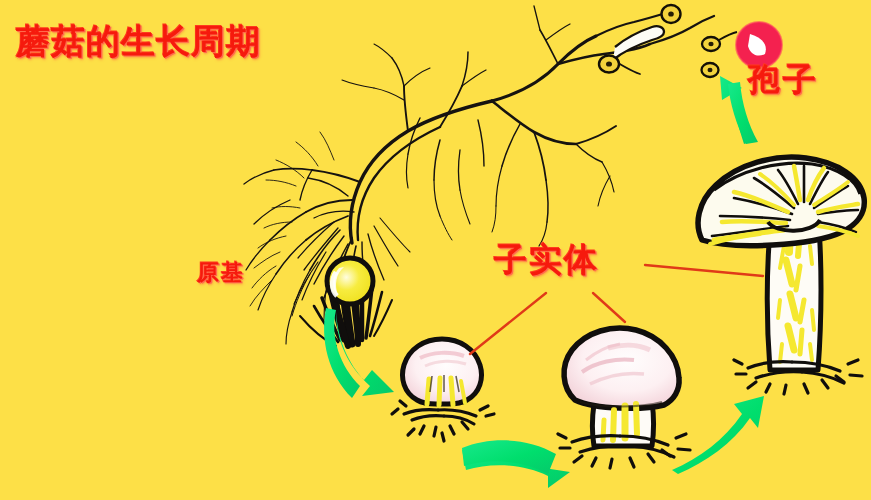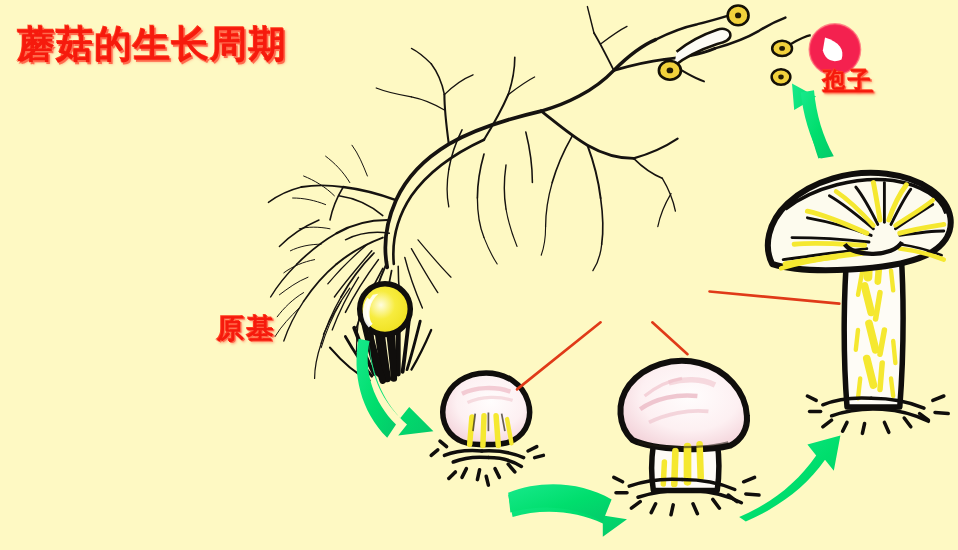--- a/index.html
+++ b/index.html
@@ -7,21 +7,21 @@
     padding: 0;
     background: #ffffff;
   }
   body {
     font-family: "DejaVu Sans", "Liberation Sans", sans-serif;
   }
   #stage {
     position: relative;
     width: 871px;
     height: 500px;
-    background: #fef9c3;
+    background: #fde047;
     overflow: hidden;
   }
   #stage svg.layer {
     position: absolute;
     left: 0;
     top: 0;
     width: 871px;
     height: 500px;
   }
   .label {
@@ -43,28 +43,26 @@
     letter-spacing: 1px;
   }
   #label-mycelium {
     left: 507px;
     top: 103px;
     font-size: 33px;
   }
   #label-spore {
     left: 748px;
     top: 63px;
-    font-size: 21px;
-    text-decoration: underline;
+    font-size: 33px;
   }
   #label-primordium {
     left: 197px;
     top: 262px;
-    font-size: 25px;
-    margin-top: 24px;
+    font-size: 22px;
   }
   #label-fruitbody {
     left: 494px;
     top: 243px;
     font-size: 33px;
   }
 </style>
 </head>
 <body>
 
@@ -401,14 +399,15 @@
     </g>
   </svg>
 
   <div class="label" id="label-title">蘑菇的生长周期</div>
 
 
   <div class="label" id="label-spore">孢子</div>
 
   <div class="label" id="label-primordium">原基</div>
 
+  <div class="label" id="label-fruitbody">子实体</div>
 
 </div>
 
 </body></html>

